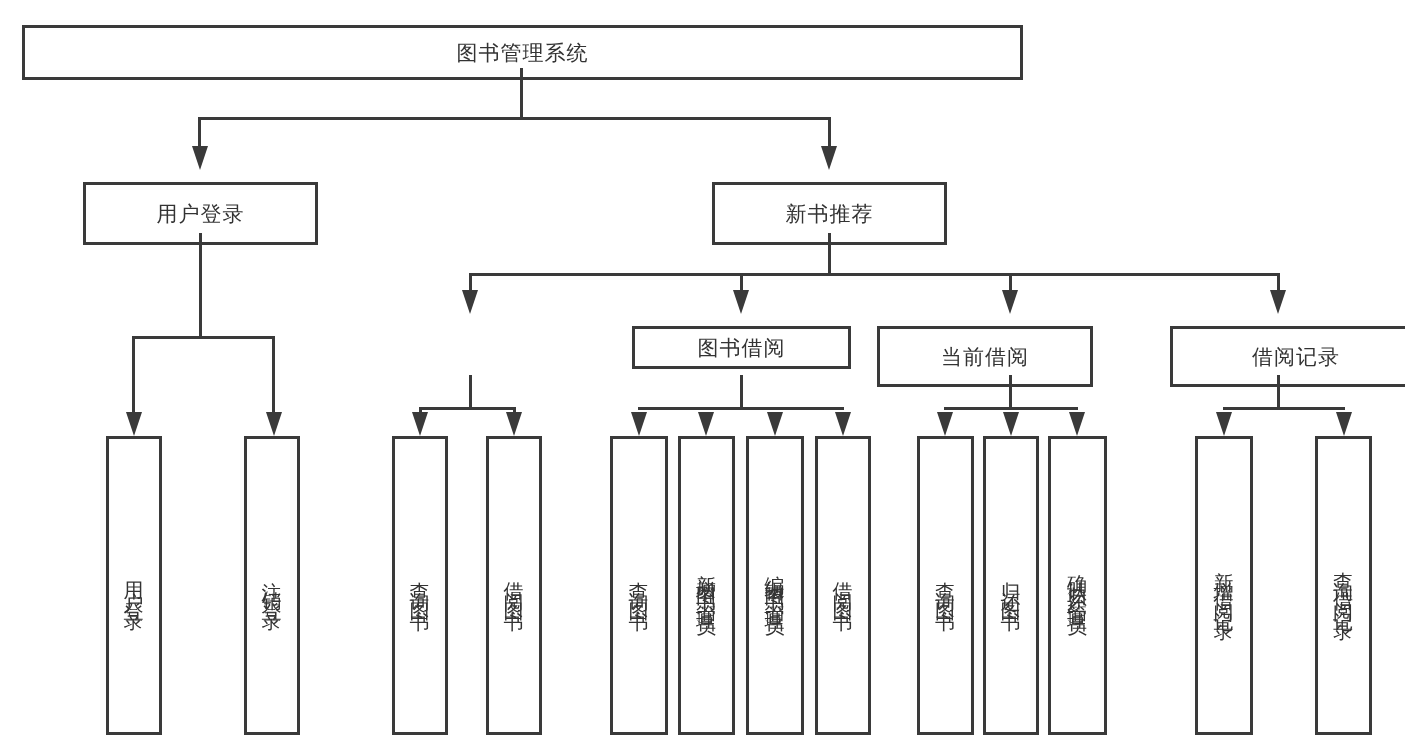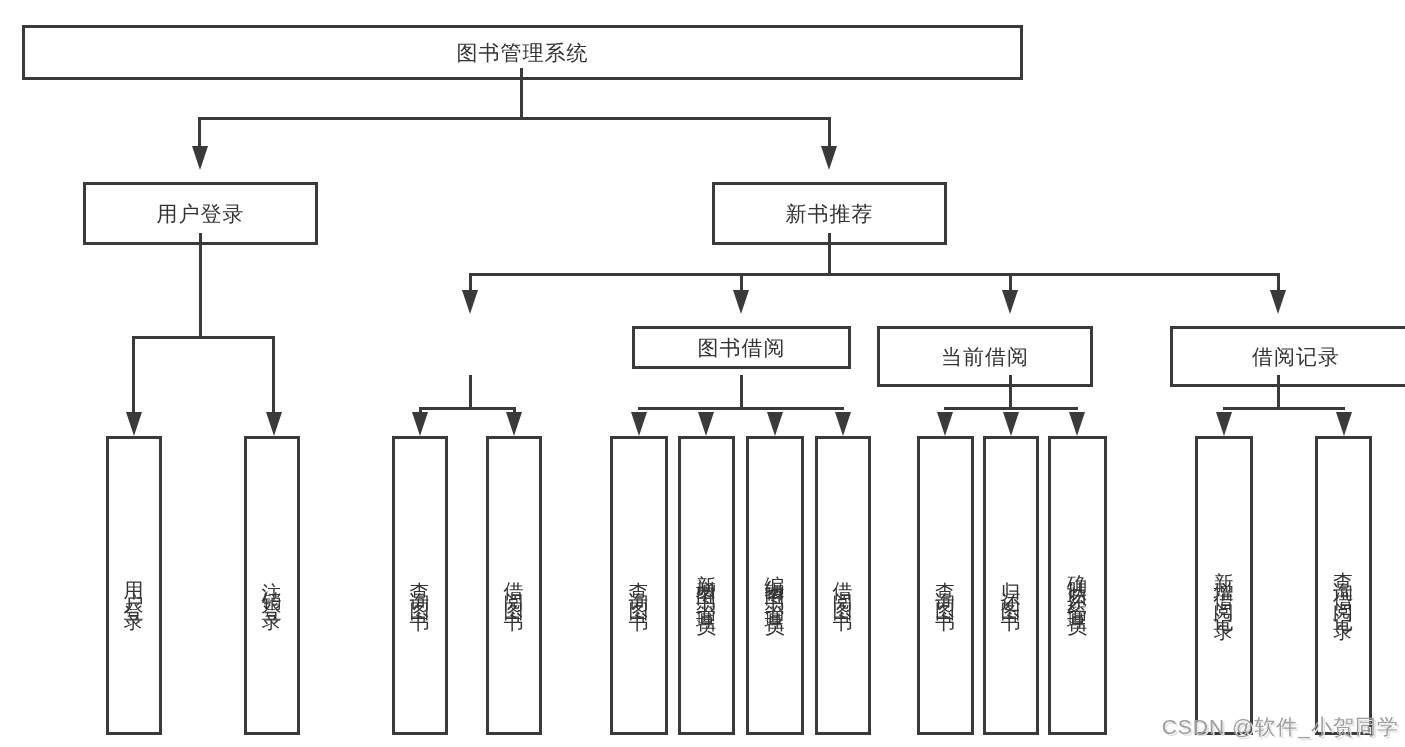--- a/index.html
+++ b/index.html
@@ -171,15 +171,14 @@
   <div class="leaf" style="left:1048px;width:59px">
     <span class="vtext" style="letter-spacing: 6px;">确认归还（管理员）</span>
   </div>
   <div class="leaf" style="left:1195px;width:58px">
     <span class="vtext">新增借阅记录</span>
   </div>
   <div class="leaf" style="left:1315px;width:57px">
     <span class="vtext">查询借阅记录</span>
   </div>
 
-  <div class="watermark">CSDN @软件_小贺同学</div>
 
 </div>
 
 </body></html>

